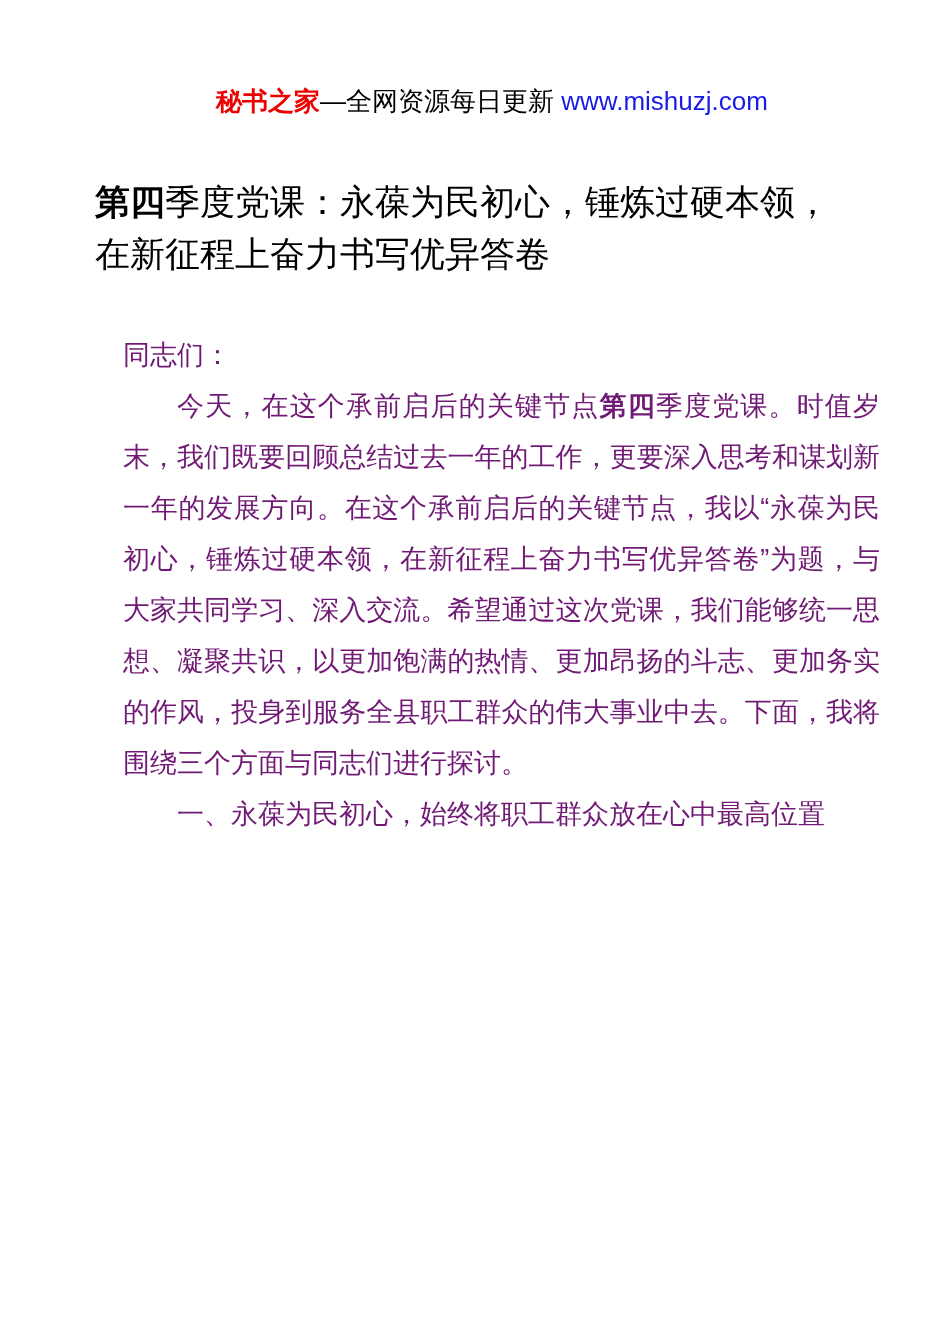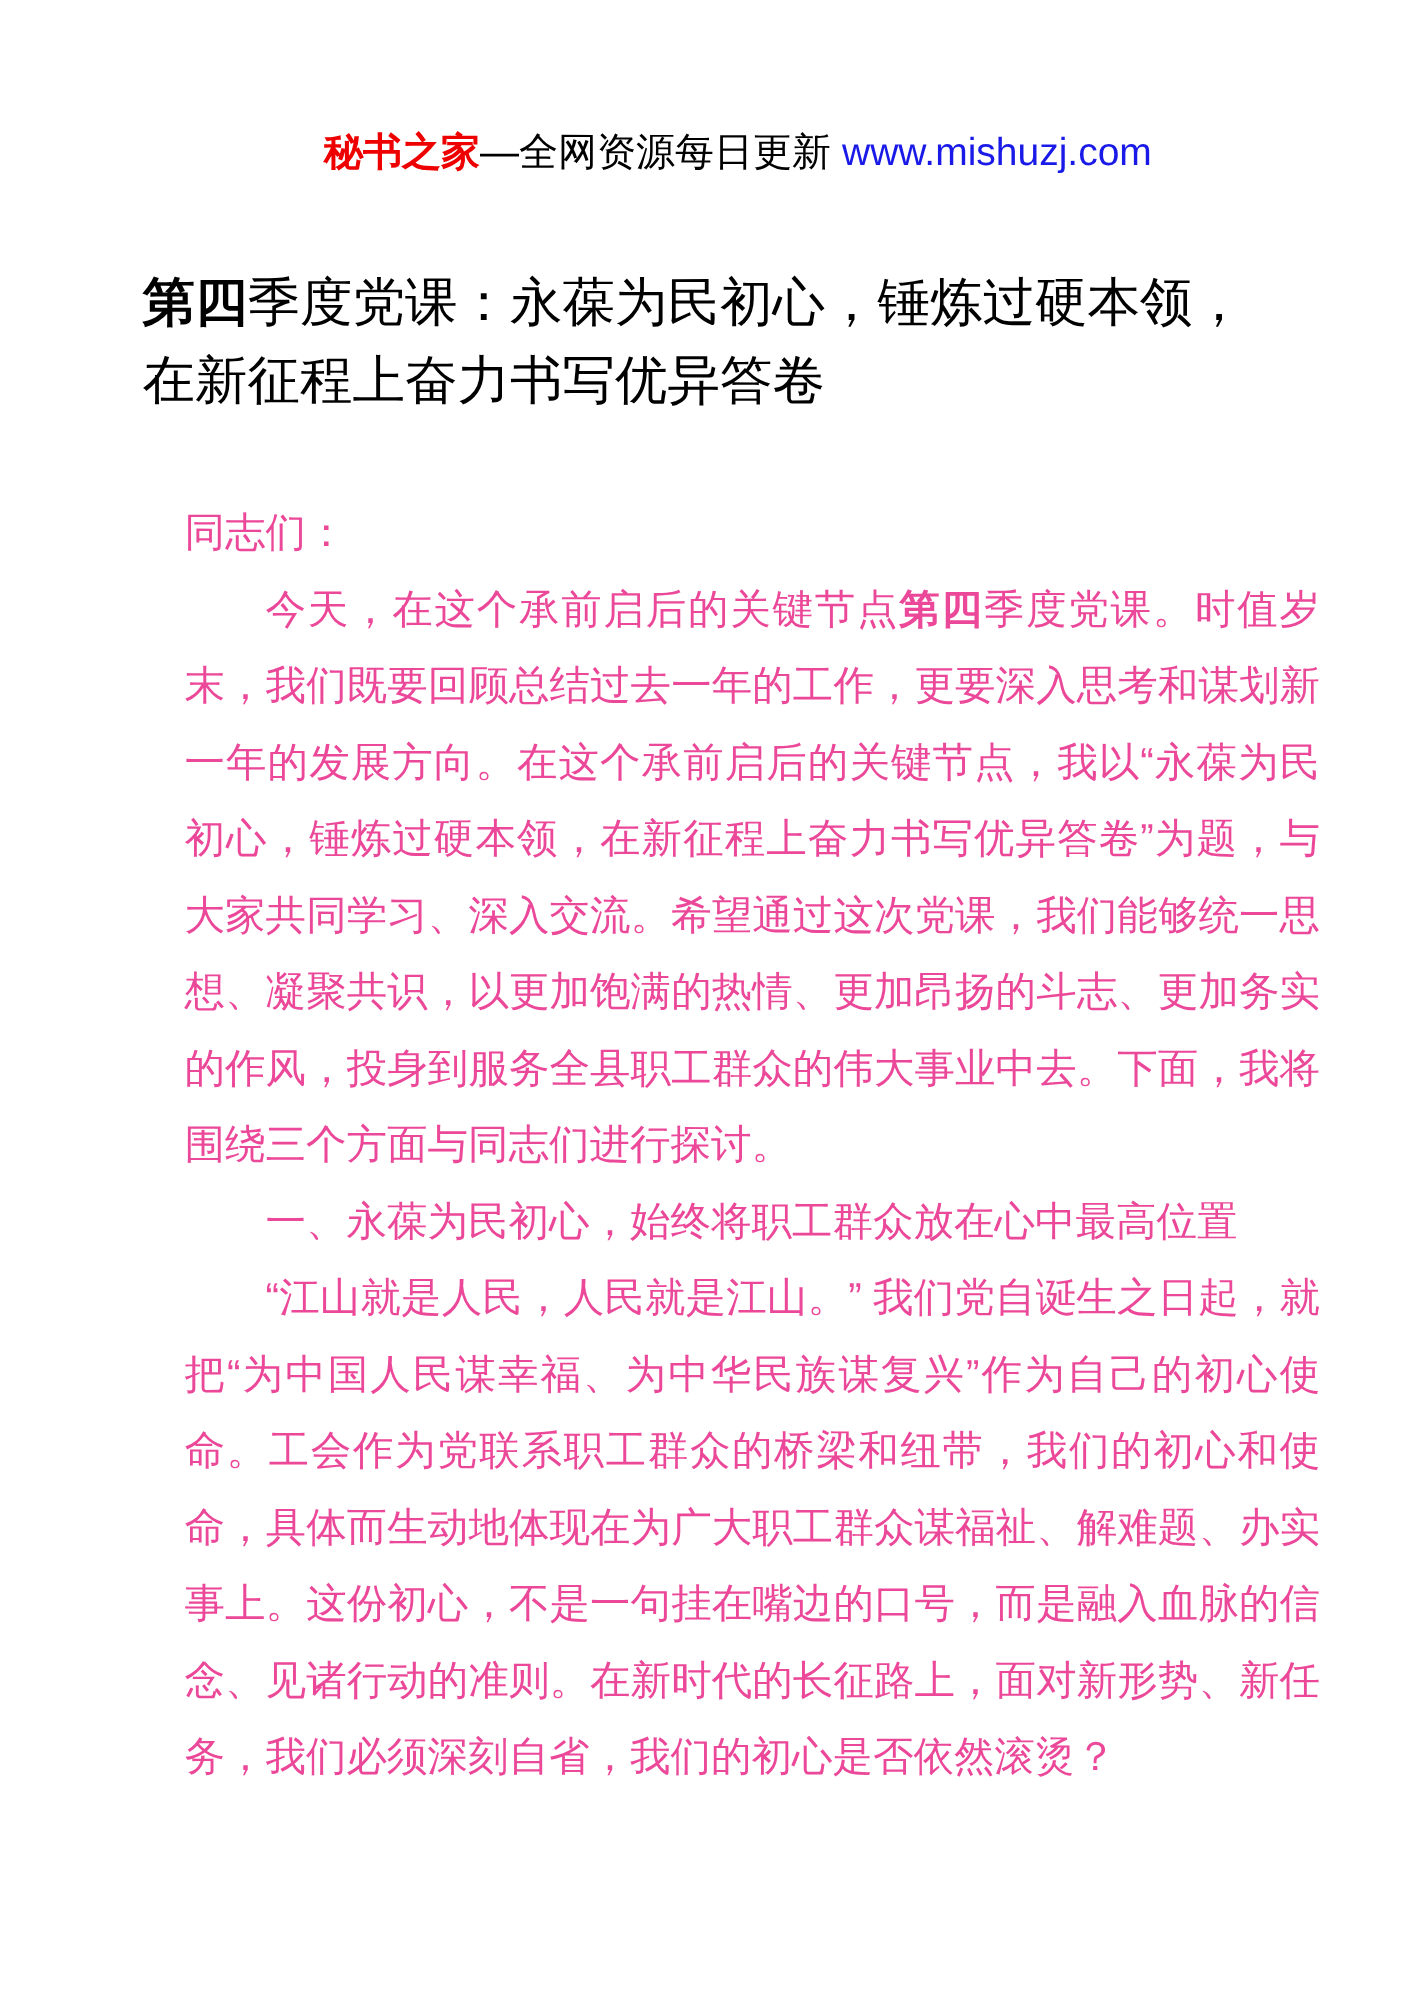--- a/index.html
+++ b/index.html
@@ -51,21 +51,21 @@
     font-weight: 900;
   }
   .doc-body {
     margin-top: 50px;
     padding-left: 123px;
     padding-right: 70px;
     font-size: 27px;
     line-height: 51px;
     text-align: justify;
     text-justify: inter-ideograph;
-    color: #ec4899;
+    color: #701a75;
   }
   .doc-body p {
     margin: 0;
     padding: 0;
   }
   .indent {
     text-indent: 2em;
   }
   .body-bold {
     font-weight: bold;
@@ -85,17 +85,16 @@
   </div>
 
   <div class="doc-body">
 
     <p>同志们：</p>
 
     <p class="indent"><span>今天，在这个承前启后的关键节点</span><span class="body-bold">第四</span><span>季度党课。时值岁末，我们既要回顾总结过去一年的工作，更要深入思考和谋划新一年的发展方向。在这个承前启后的关键节点，我以“永葆为民初心，锤炼过硬本领，在新征程上奋力书写优异答卷”为题，与大家共同学习、深入交流。希望通过这次党课，我们能够统一思想、凝聚共识，以更加饱满的热情、更加昂扬的斗志、更加务实的作风，投身到服务全县职工群众的伟大事业中去。下面，我将围绕三个方面与同志们进行探讨。</span></p>
 
     <p class="indent">一、永葆为民初心，始终将职工群众放在心中最高位置</p>
 
-    <p class="indent">“江山就是人民，人民就是江山。” 我们党自诞生之日起，就把“为中国人民谋幸福、为中华民族谋复兴”作为自己的初心使命。工会作为党联系职工群众的桥梁和纽带，我们的初心和使命，具体而生动地体现在为广大职工群众谋福祉、解难题、办实事上。这份初心，不是一句挂在嘴边的口号，而是融入血脉的信念、见诸行动的准则。在新时代的长征路上，面对新形势、新任务，我们必须深刻自省，我们的初心是否依然滚烫？</p>
 
   </div>
 
 </div>
 
 </body></html>

